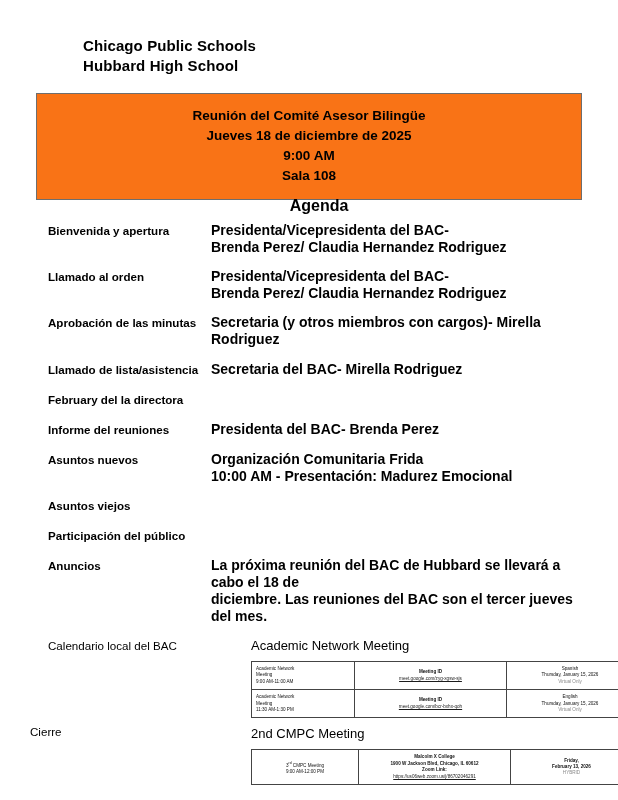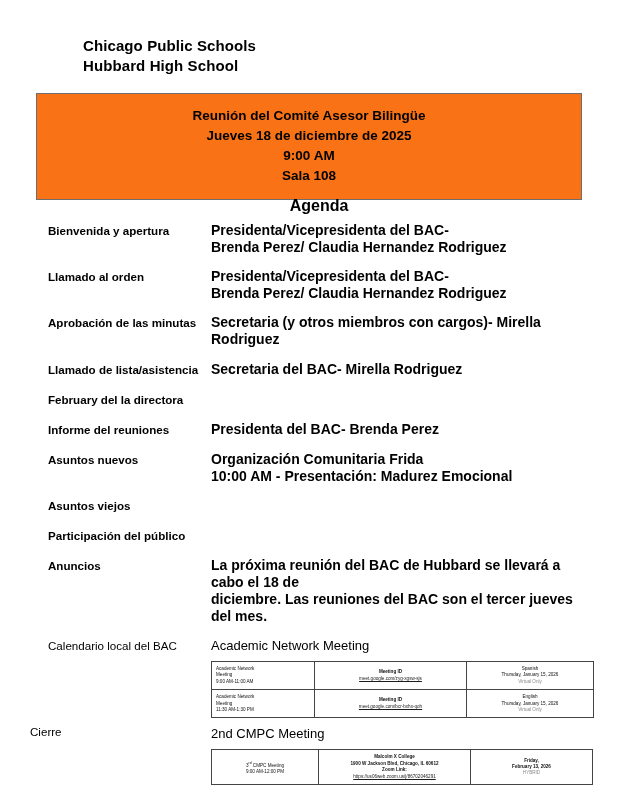--- a/index.html
+++ b/index.html
@@ -89,21 +89,21 @@
   }
   .row .detail {
     flex: 1 1 auto;
     font-size: 14px;
     line-height: 17px;
   }
   .row .detail .line { display: block; }
   .row.gap-sm { margin-bottom: 13px; }
 
   
-  .cal-row { display: flex; align-items: flex-start; margin-top: 4px; }
+  .cal-row { display: flex; align-items: flex-start; margin-top: 4px; gap: 40px; }
   .cal-row .label {
     width: 163px;
     flex: 0 0 163px;
     font-size: 11.6px;
     line-height: 17px;
   }
   .cal-content { flex: 1 1 auto; }
   .cal-heading {
     font-size: 13px;
     line-height: 18px;

